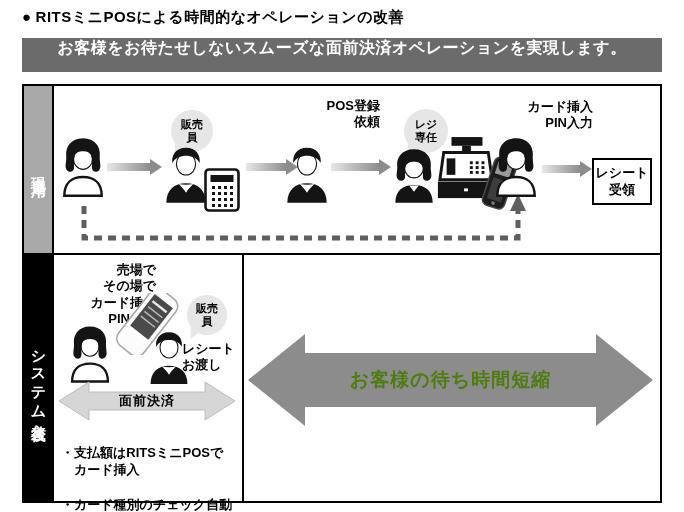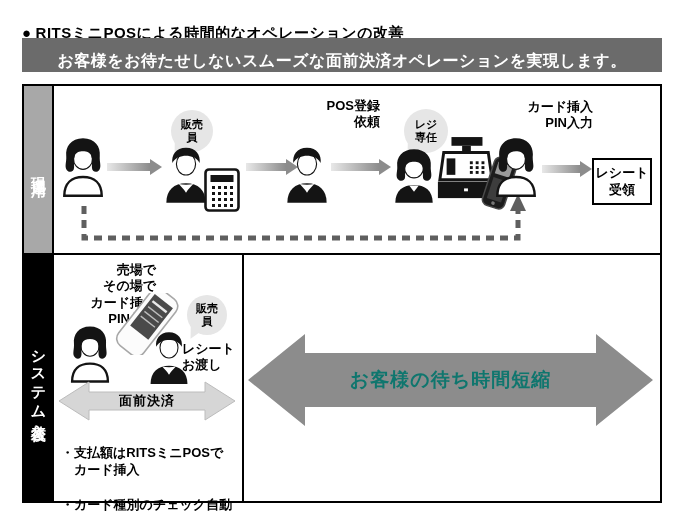--- a/index.html
+++ b/index.html
@@ -1,24 +1,24 @@
 <!DOCTYPE html>
 <html><head>
 <meta charset="utf-8">
 <style>
   * { margin:0; padding:0; box-sizing:border-box; }
   html,body { background:#fff; }
   body { font-family:"Liberation Sans","DejaVu Sans",sans-serif; color:#000; }
   .canvas { position:relative; width:684px; height:512px; background:#fff; overflow:hidden; }
 
-  .page-title { position:absolute; left:22px; top:8px; font-size:15px; font-weight:bold; letter-spacing:.5px; white-space:nowrap;margin-top:16px; }
+  .page-title { position:absolute; left:22px; top:8px; font-size:15px; font-weight:bold; letter-spacing:.5px; white-space:nowrap; }
   .page-title .bullet { margin-right:4px; }
 
   .banner { position:absolute; left:22px; top:38px; width:640px; height:34px; background:#6b6b6b;
-            display:flex; align-items:flex-end; justify-content:center; }
+            display:flex; align-items:flex-start; justify-content:center; }
   .banner span { color:#fff; font-size:16px; font-weight:bold; letter-spacing:.5px; }
 
   .outer-box { position:absolute; left:22px; top:84px; width:640px; height:419px; border:2px solid #000;
                display:flex; flex-direction:column; background:#fff; }
   .row1 { height:169px; border-bottom:2px solid #000; display:flex; }
   .row2 { flex:1; display:flex; }
   .row-label { width:30px; flex:0 0 30px; border-right:2px solid #000; display:flex; align-items:center; justify-content:center; }
   .row-label span { writing-mode:vertical-rl; text-orientation:upright; color:#fff; font-weight:bold; }
   .label-current { background:#a8a8a8; }
   .label-current span { font-size:15px; letter-spacing:4px; }
@@ -48,21 +48,21 @@
   .sub-panel { position:absolute; left:0; top:0; bottom:0; width:190px; border-right:2px solid #000; }
   .spot-label { left:6px; top:7px; width:96px; text-align:right; }
   .receipt-hand-label { left:128px; top:86px; }
   .front-arrow-wrap { position:absolute; left:4px; top:125px; width:178px; height:42px; }
   .front-arrow-text { position:absolute; inset:0; display:flex; align-items:center; justify-content:center;
                       font-size:13px; font-weight:bold; letter-spacing:1px; }
   .bullets { position:absolute; left:7px; top:171px; width:180px; font-size:13px; font-weight:bold; line-height:1.35; white-space:pre-line; }
 
   .benefit-wrap { position:absolute; left:194px; top:77px; width:405px; height:96px; }
   .benefit-text { position:absolute; inset:0; display:flex; align-items:center; justify-content:center;
-                  color:#0f766e; font-size:19px; font-weight:bold; letter-spacing:1px; }
+                  color:#4d7c0f; font-size:19px; font-weight:bold; letter-spacing:1px; }
 </style>
 </head>
 <body>
 
 <svg width="0" height="0" style="position:absolute" aria-hidden="true">
   <defs>
     <linearGradient id="flowGrad" x1="0" y1="0" x2="1" y2="0">
       <stop offset="0" stop-color="#e8e8e8"></stop>
         <stop offset="1" stop-color="#8c8c8c"></stop>
     </linearGradient>

